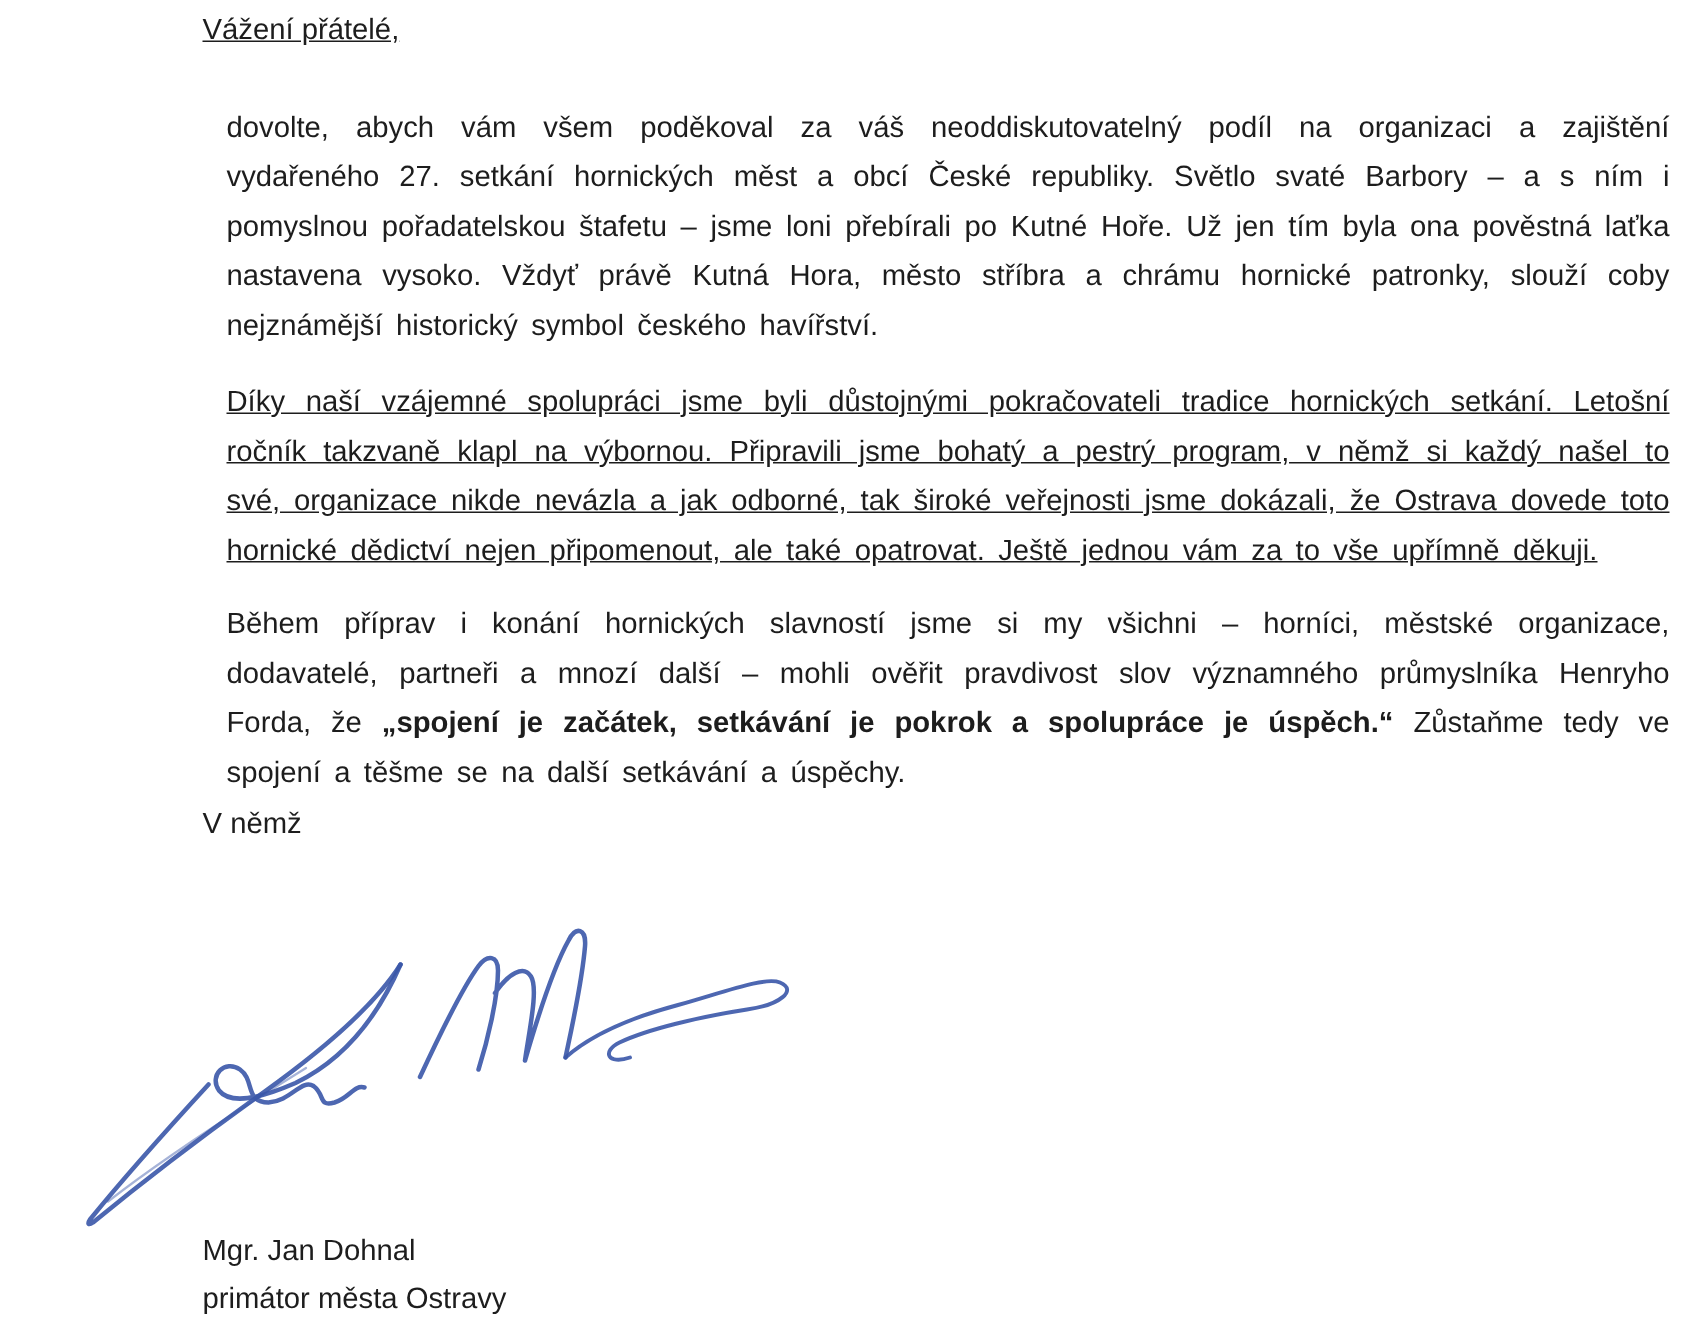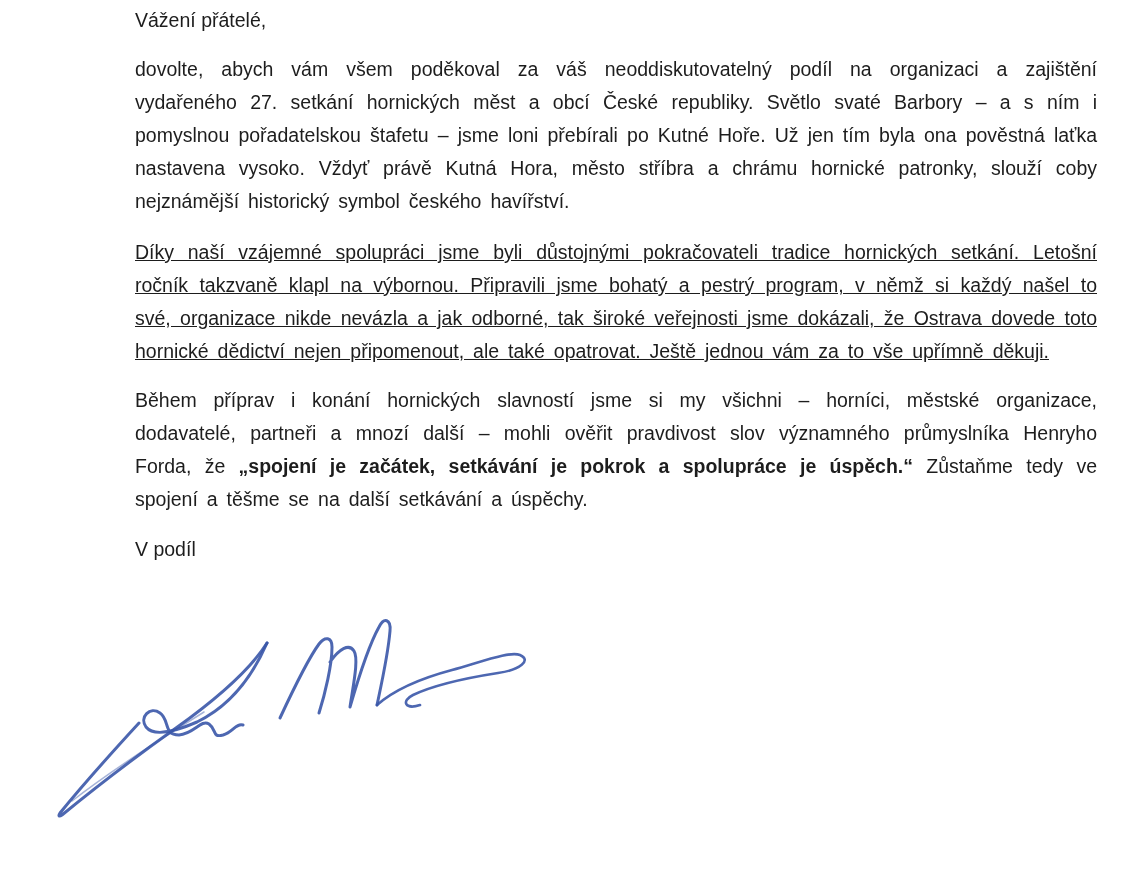--- a/index.html
+++ b/index.html
@@ -23,26 +23,27 @@
     width: 962px;
     font-size: 19.5px;
     line-height: 33px;
   }
   .salutation {
     position: absolute;
     left: 0;
     top: 4px;
     margin: 0;
     white-space: nowrap;
+    text-decoration: underline;
   }
   .para {
     position: absolute;
     left: 0;
     width: 962px;
-    margin: 0;
+    margin: 16px;
     text-align: justify;
     word-spacing: 3.5px;
   }
   .para-1 { top: 53px; }
   .para-2 { top: 236px; text-decoration: underline; }
   .para-3 { top: 384px; }
   .quote {
     font-weight: bold;
   }
   .closing {
@@ -74,31 +75,35 @@
   <div class="content">
 
     <p class="salutation">Vážení přátelé,</p>
 
     <p class="para para-1">dovolte, abych vám všem poděkoval za váš neoddiskutovatelný podíl na organizaci a zajištění vydařeného 27. setkání hornických měst a obcí České republiky. Světlo svaté Barbory – a s ním i pomyslnou pořadatelskou štafetu – jsme loni přebírali po Kutné Hoře. Už jen tím byla ona pověstná laťka nastavena vysoko. Vždyť právě Kutná Hora, město stříbra a chrámu hornické patronky, slouží coby nejznámější historický symbol českého havířství.</p>
 
     <p class="para para-2">Díky naší vzájemné spolupráci jsme byli důstojnými pokračovateli tradice hornických setkání. Letošní ročník takzvaně klapl na výbornou. Připravili jsme bohatý a pestrý program, v němž si každý našel to své, organizace nikde nevázla a jak odborné, tak široké veřejnosti jsme dokázali, že Ostrava dovede toto hornické dědictví nejen připomenout, ale také opatrovat. Ještě jednou vám za to vše upřímně děkuji.</p>
 
     <p class="para para-3"><span>Během příprav i konání hornických slavností jsme si my všichni – horníci, městské organizace, dodavatelé, partneři a mnozí další – mohli ověřit pravdivost slov významného průmyslníka Henryho Forda, že </span><span class="quote">„spojení je začátek, setkávání je pokrok a spolupráce je úspěch.“</span><span> Zůstaňme tedy ve spojení a těšme se na další setkávání a úspěchy.</span></p>
 
-    <p class="closing">V podíl</p>
+    <p class="closing">V němž</p>
   </div>
 
   <svg class="signature-svg" viewBox="0 0 500 225" xmlns="http://www.w3.org/2000/svg" aria-hidden="true">
     <g fill="none" stroke="#3a57a8" stroke-linecap="round" stroke-linejoin="round">
 
       <path d="M 30 203 C 70 172 120 140 162 114" stroke-width="1.5" opacity="0.45"></path>
 
       <path d="M 97 125 C 74 150 44 183 18 215 C 16 218 17 219 20 217 C 48 194 92 160 134 130 C 176 100 208 72 225 45" stroke-width="3" opacity="0.9"></path>
 
       <path d="M 225 45 C 208 84 184 110 155 124 C 132 134 112 139 104 129 C 97 119 108 108 118 115 C 128 122 121 137 137 137 C 152 136 159 121 167 126 C 175 132 170 140 181 137 C 191 134 194 125 201 127" stroke-width="3" opacity="0.9"></path>
 
       <path d="M 238 120 C 251 92 266 61 277 46 C 283 38 290 39 290 49 C 290 67 283 96 277 115 M 288 64 C 297 51 307 45 312 53 C 317 61 311 88 308 109 M 308 109 C 317 78 328 45 337 29 C 342 19 349 21 348 33 C 346 57 339 88 335 107" stroke-width="3" opacity="0.9"></path>
 
       <path d="M 335 107 C 352 92 380 80 410 72 C 442 63 468 53 478 57 C 490 62 478 72 456 75 C 424 80 390 88 371 97 C 359 103 363 112 378 107" stroke-width="2.6" opacity="0.9"></path>
     </g>
   </svg>
 
+  <div class="signoff">
+    <div>Mgr. Jan Dohnal</div>
+    <div>primátor města Ostravy</div>
+  </div>
 </div>
 
 </body></html>

